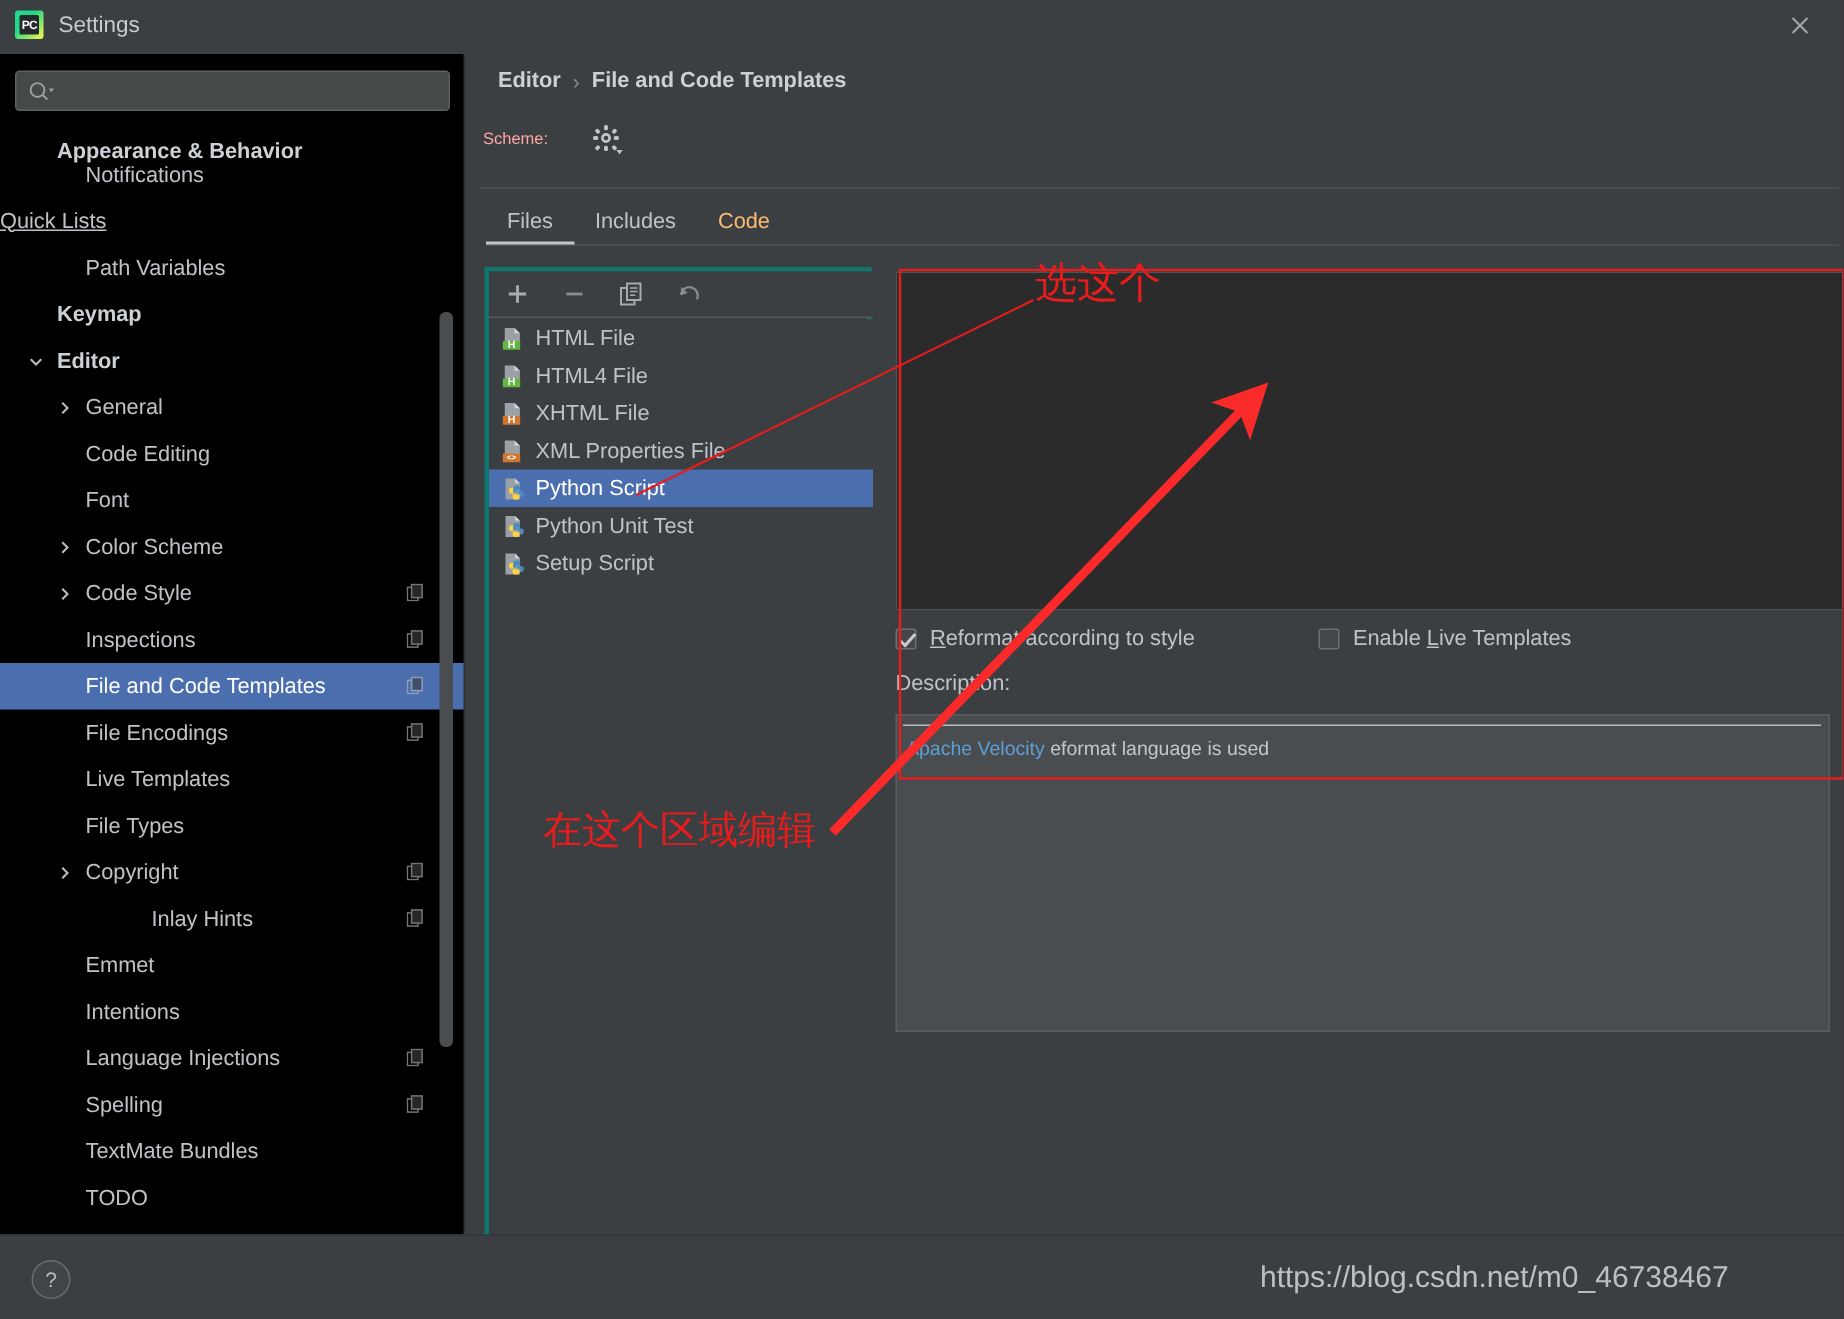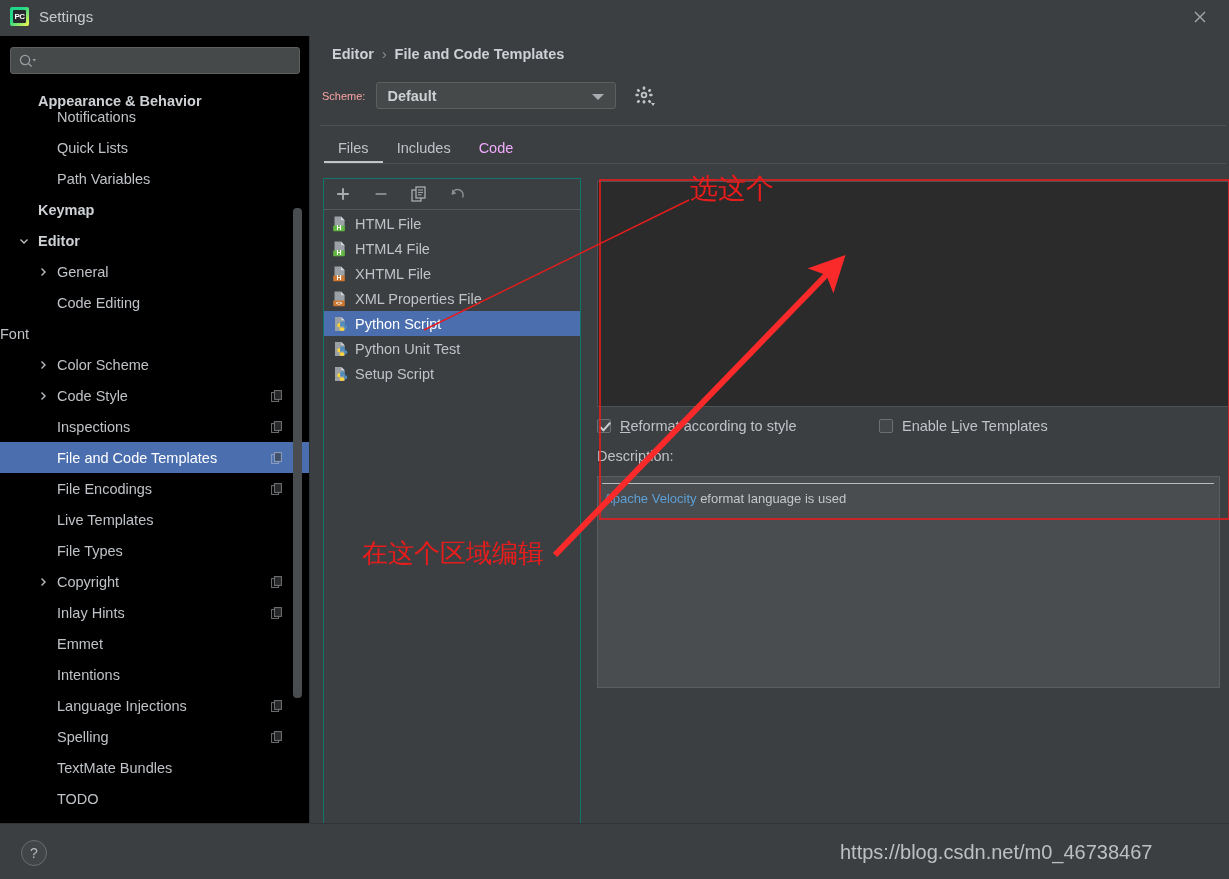--- a/index.html
+++ b/index.html
@@ -140,31 +140,31 @@
     display: flex; align-items: flex-end; height: 30px;
   }
   .tab {
     font-size: 14.5px; color: #bfc3c7; padding: 0 14px 8px 14px;
     cursor: pointer; position: relative;
   }
   .tab.active::after {
     content: ""; position: absolute; left: 0; bottom: 0;
     width: 100%; height: 3px; background: #c2c5c8;
   }
-  .tab.disabled { color: #f0abfc; cursor: default; }
+  .tab.disabled { color: #fdba74; cursor: default; }
   .tabs-rule {
     position: absolute; left: 14px; top: 127px;
     width: 902px; height: 1px; background: #4e5254;
   }
 
   
   .list-panel {
     position: absolute; left: 13px; top: 142px;
     width: 258px; height: 665px;
-    background: #3c3f41; border: 1px solid #0f766e;
+    background: #3c3f41; border: 3px solid #0f766e;
   }
   .list-toolbar {
     position: absolute; left: 0; top: 0; width: 256px; height: 31px;
     background: #3c3f41; border-bottom: 1px solid #55595b;
     display: flex; align-items: center; padding-left: 10px; gap: 20px;
   }
   .tb-icon { width: 18px; height: 18px; cursor: pointer; opacity: .82; }
   .list-body {
     position: absolute; left: 0; top: 32px; width: 256px; height: 631px;
     background: #3c3f41;
@@ -288,21 +288,21 @@
     </div>
 
     <div class="tree" id="tree">
         <div class="tree-item cat" style="top: 0px;">
           <span class="tree-label" style="margin-left: 38px;">Appearance &amp; Behavior</span>
         </div>
         <div class="tree-item" style="top: 16px;">
           <span class="tree-label" style="margin-left: 57px;">Notifications</span>
         </div>
         <div class="tree-item" style="top: 47px;">
-          <span class="tree-label" style="margin-left: 57px;">Quick Lists</span>
+          <span class="tree-label" style=" text-decoration: underline;">Quick Lists</span>
         </div>
         <div class="tree-item" style="top: 78px;">
           <span class="tree-label" style="margin-left: 57px;">Path Variables</span>
         </div>
         <div class="tree-item cat" style="top: 109px;">
           <span class="tree-label" style="margin-left: 38px;">Keymap</span>
         </div>
         <div class="tree-item cat" style="top: 140px;">
           <span class="tw" style="left: 17px;">
             <svg width="12" height="12" viewBox="0 0 12 12">
@@ -316,21 +316,21 @@
             <svg width="12" height="12" viewBox="0 0 12 12">
               <path d="M4.5 2.5 L8 6 L4.5 9.5" stroke="#b9bdc1" stroke-width="1.4" fill="none"></path>
             </svg>
           </span>
           <span class="tree-label" style="margin-left: 57px;">General</span>
         </div>
         <div class="tree-item" style="top: 202px;">
           <span class="tree-label" style="margin-left: 57px;">Code Editing</span>
         </div>
         <div class="tree-item" style="top: 233px;">
-          <span class="tree-label" style="">Font</span>
+          <span class="tree-label" style="margin-left: 57px;">Font</span>
         </div>
         <div class="tree-item" style="top: 264px;">
           <span class="tw" style="left: 36px;">
             <svg width="12" height="12" viewBox="0 0 12 12">
               <path d="M4.5 2.5 L8 6 L4.5 9.5" stroke="#b9bdc1" stroke-width="1.4" fill="none"></path>
             </svg>
           </span>
           <span class="tree-label" style="margin-left: 57px;">Color Scheme</span>
         </div>
         <div class="tree-item" style="top: 295px;">
@@ -377,21 +377,21 @@
             <svg width="12" height="12" viewBox="0 0 12 12">
               <path d="M4.5 2.5 L8 6 L4.5 9.5" stroke="#b9bdc1" stroke-width="1.4" fill="none"></path>
             </svg>
           </span>
           <span class="tree-label" style="margin-left: 57px;">Copyright</span>
           <span class="copy-badge"><svg width="12" height="12" viewBox="0 0 12 12">
               <rect x="0.6" y="2.6" width="7" height="8.8" fill="none" stroke="#b9bdc1" stroke-width="1"></rect>
               <rect x="3.4" y="0.6" width="7" height="8.8" fill="#3c3f41" stroke="#b9bdc1" stroke-width="1"></rect>
             </svg></span>
         </div>
-        <div class="tree-item" style="top: 512px;">
+        <div class="tree-item" style="top: 512px; padding-left: 44px;">
           <span class="tree-label" style="margin-left: 57px;">Inlay Hints</span>
           <span class="copy-badge"><svg width="12" height="12" viewBox="0 0 12 12">
               <rect x="0.6" y="2.6" width="7" height="8.8" fill="none" stroke="#b9bdc1" stroke-width="1"></rect>
               <rect x="3.4" y="0.6" width="7" height="8.8" fill="#3c3f41" stroke="#b9bdc1" stroke-width="1"></rect>
             </svg></span>
         </div>
         <div class="tree-item" style="top: 543px;">
           <span class="tree-label" style="margin-left: 57px; text-align: center;">Emmet</span>
         </div>
         <div class="tree-item" style="top: 574px;">
@@ -425,24 +425,20 @@
   <div class="content">
 
     <div class="breadcrumb">
       <span>Editor</span>
       <span class="crumb-sep">›</span>
       <span>File and Code Templates</span>
     </div>
 
     <div class="scheme-row">
       <span class="scheme-label">Scheme:</span>
-      <div class="scheme-select">
-        <span class="scheme-value">Default</span>
-        <span class="scheme-arrow"></span>
-      </div>
       <div class="gear-btn">
         <svg width="22" height="22" viewBox="0 0 22 22">
           <g fill="#c2c5c8">
             <circle cx="10" cy="10" r="2.4" fill="#3c3f41" stroke="#c2c5c8" stroke-width="1.8"></circle>
             <rect x="8.7" y="1.4" width="2.6" height="3.4" rx="1"></rect>
             <rect x="8.7" y="15.2" width="2.6" height="3.4" rx="1"></rect>
             <rect x="1.4" y="8.7" width="3.4" height="2.6" rx="1"></rect>
             <rect x="15.2" y="8.7" width="3.4" height="2.6" rx="1"></rect>
             <rect x="3.1" y="3.9" width="2.6" height="3.2" rx="1" transform="rotate(-45 4.4 5.5)"></rect>
             <rect x="14.3" y="14.9" width="2.6" height="3.2" rx="1" transform="rotate(-45 15.6 16.5)"></rect>

